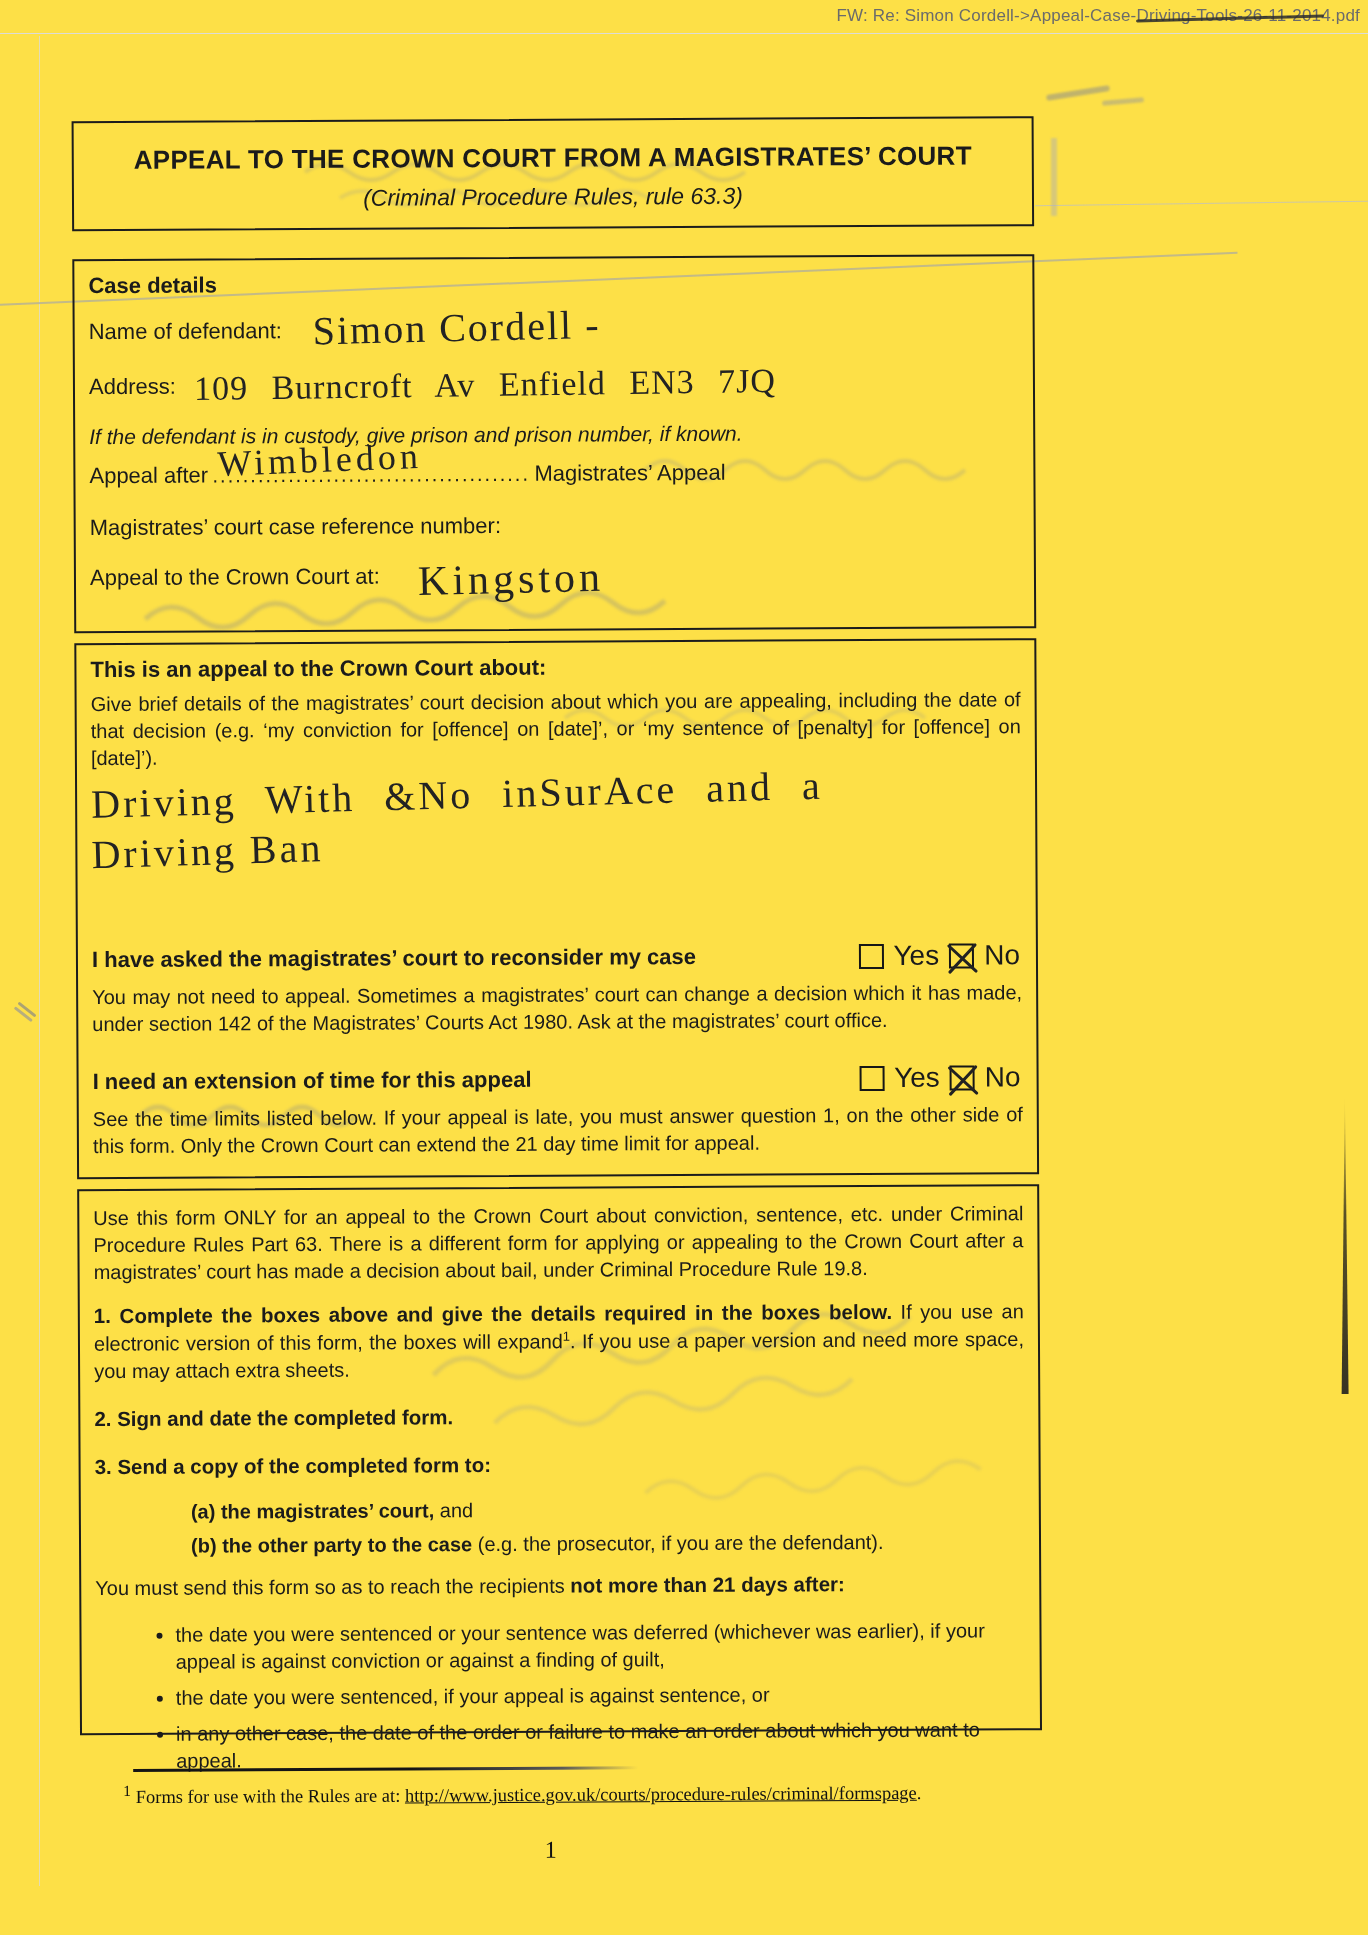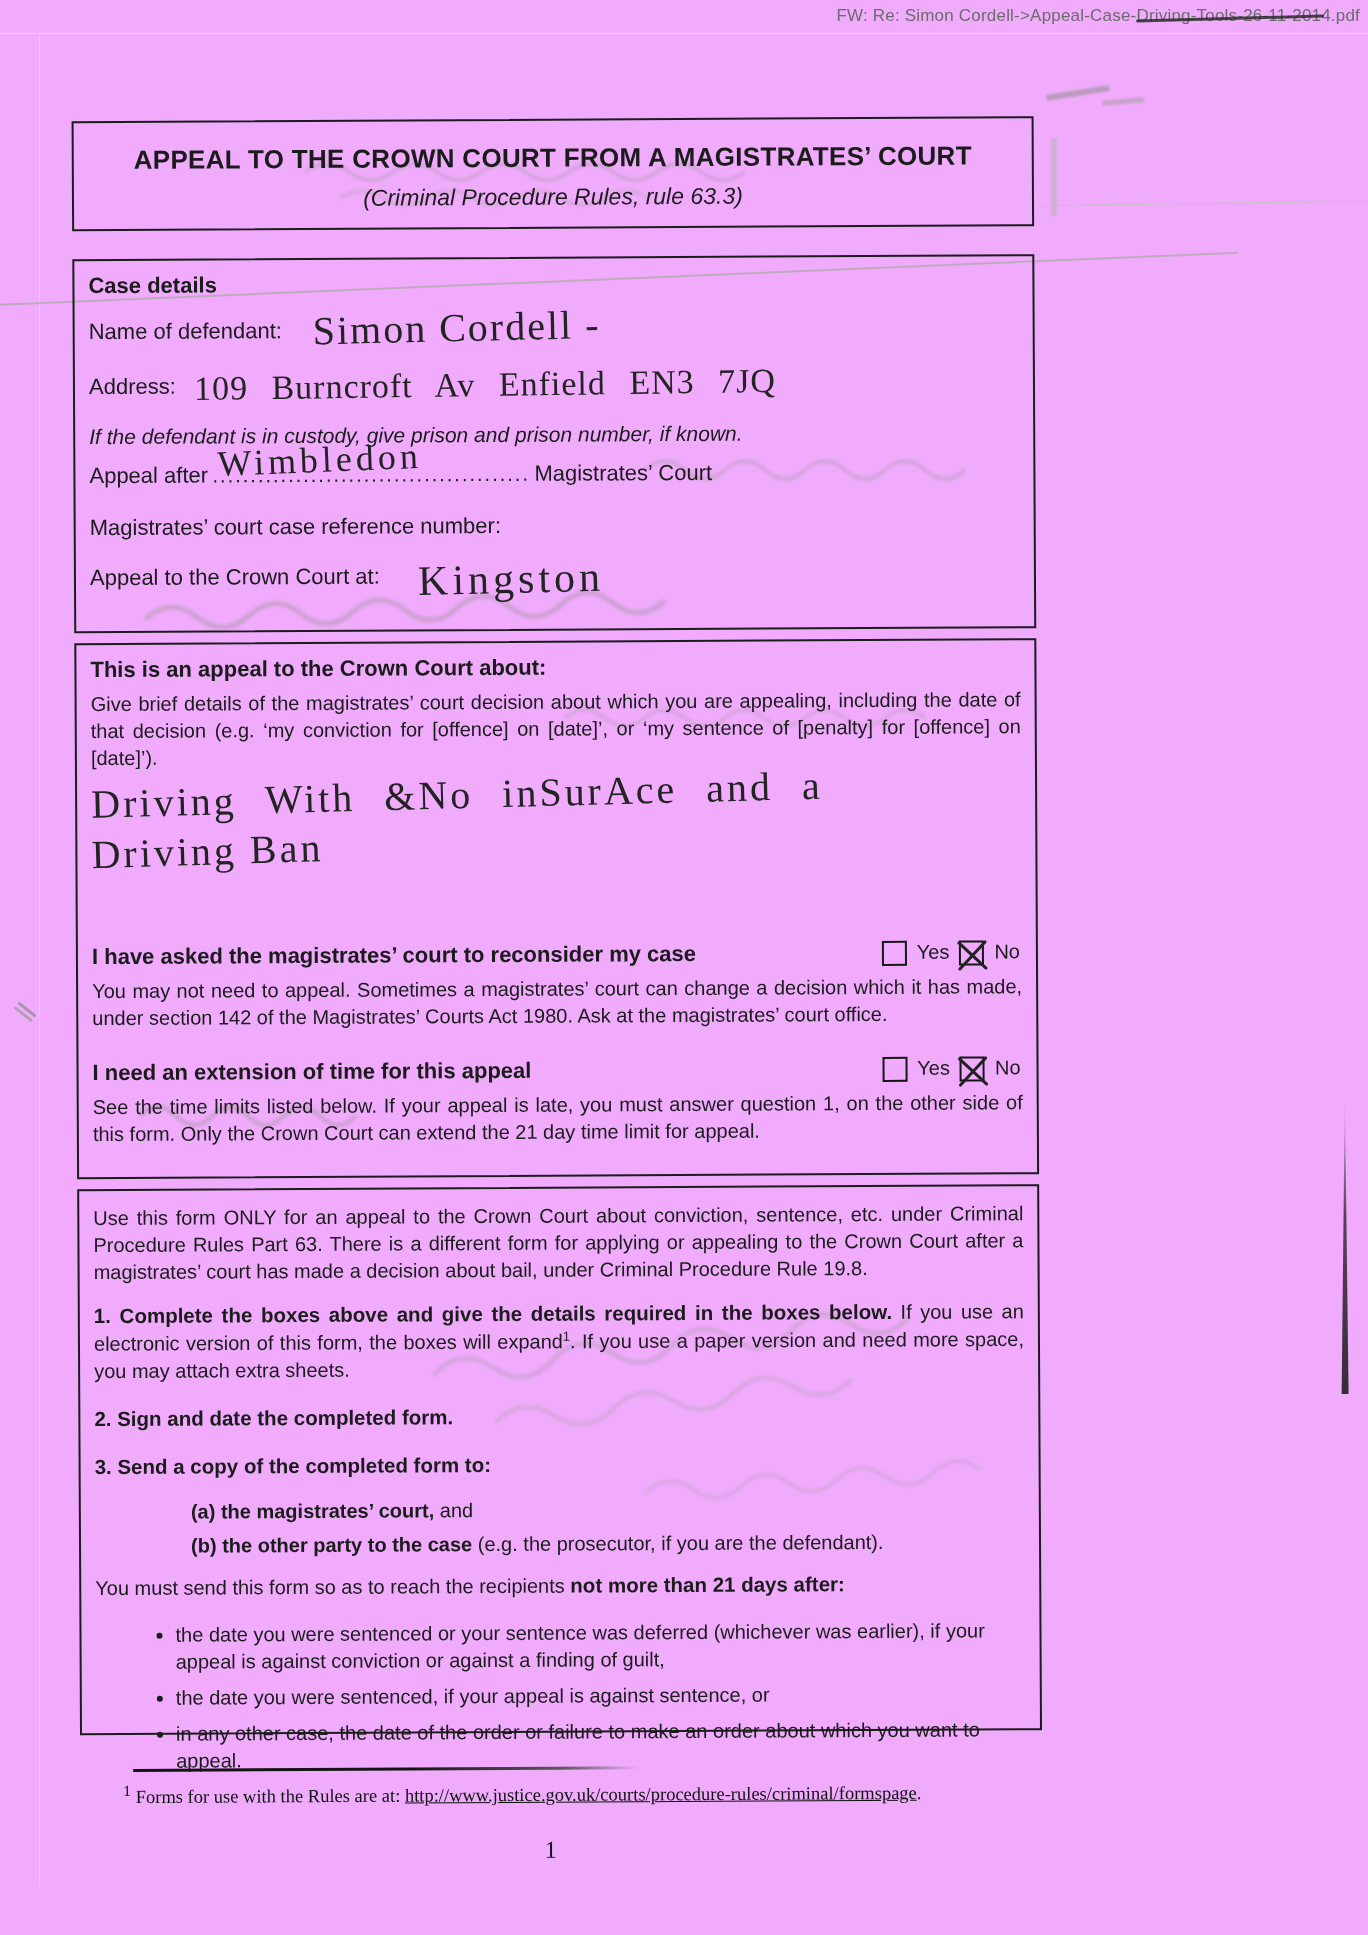--- a/index.html
+++ b/index.html
@@ -1,19 +1,19 @@
 <!DOCTYPE html>
 <html><head>
 <meta charset="utf-8">
 <style>
   * { box-sizing: border-box; }
   html,body { margin:0; padding:0; background:#ffffff; }
   .page {
     position:relative; width:1368px; height:1935px;
-    background:#f0abfc; overflow:hidden;
+    background:#fde047; overflow:hidden;
     font-family:"Liberation Sans", sans-serif; color:#1b1b1b;
   }
   
   .filename {
     position:absolute; top:6px; right:8px;
     font-size:17px; color:#6b6b6b; letter-spacing:.2px;
   }
   .filename .strike {
     position:absolute; right:36px; top:11px; width:188px; height:3px;
     background:#2c2c2c; transform:rotate(-1.6deg); border-radius:2px; opacity:.85;
@@ -59,21 +59,21 @@
   .row-custody { margin-top:4px; }
   .row-from { margin-top:14px; height:34px; }
   .row-ref { margin-top:18px; }
   .row-crown { margin-top:8px; height:64px; }
   .dots { letter-spacing:2px; font-size:20px; }
 
   
   .qrow { display:flex; justify-content:space-between; align-items:center; }
   .qrow-1 { margin-top:80px; }
   .qrow-2 { margin-top:28px; }
-  .cbgroup { display:flex; align-items:flex-start; gap:10px; font-size:20px; flex-shrink:0; margin-right:2px; }
+  .cbgroup { display:flex; align-items:center; gap:10px; font-size:28px; flex-shrink:0; margin-right:2px; }
   .cb { width:25px; height:25px; border:2.5px solid #161616; position:relative; display:inline-block; background:#fff0; }
   .cb.checked::before, .cb.checked::after {
     content:""; position:absolute; left:10px; top:-7px; width:3px; height:40px; background:#222; border-radius:2px;
   }
   .cb.checked::before { transform:rotate(43deg); }
   .cb.checked::after  { transform:rotate(-47deg); }
 
   
   .step { margin-top:16px; font-size:20px; line-height:1.35; text-align:justify; }
   .step b { font-size:20.5px; }
@@ -166,21 +166,21 @@
       <div class="row row-addr">
         <span class="lbl">Address:</span>
         <span class="hw hw-addr">109 Burncroft Av Enfield EN3 7JQ</span>
       </div>
 
       <div class="row row-custody italic">If the defendant is in custody, give prison and prison number, if known.</div>
 
       <div class="row row-from">
         <span class="lbl">Appeal after</span>
         <span class="dots">..........................................</span>
-        <span class="lbl">Magistrates’ Court</span>
+        <span class="lbl">Magistrates’ Appeal</span>
         <span class="hw hw-from">Wimbledon</span>
       </div>
 
       <div class="row row-ref lbl">Magistrates’ court case reference number:</div>
 
       <div class="row row-crown">
         <span class="lbl">Appeal to the Crown Court at:</span>
         <span class="hw hw-crown">Kingston</span>
       </div>
     </div>

